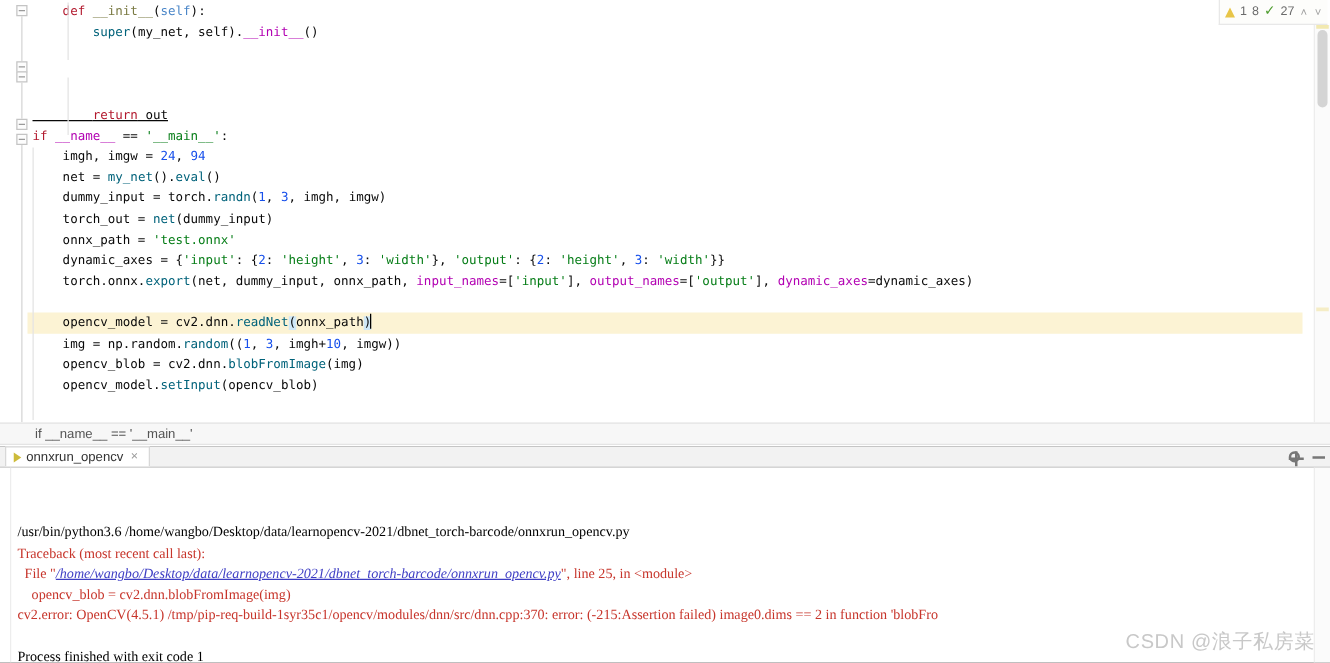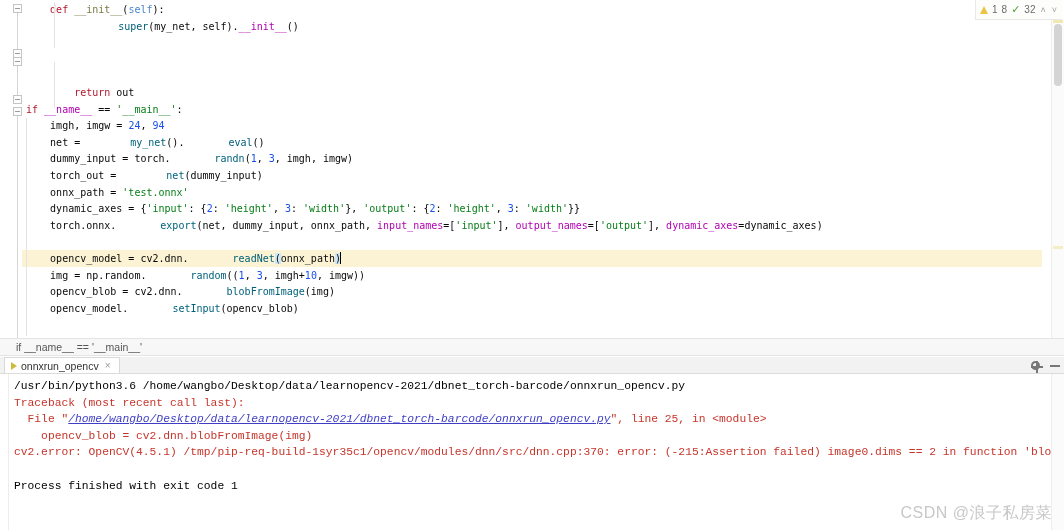--- a/index.html
+++ b/index.html
@@ -77,21 +77,21 @@
   }
   .line .txt { padding-left: 4px; }
   .hl-line {
     position: absolute;
     left: 0;
     width: 1020px;
     height: 16.6px;
     background: #fcf3d4;
   }
   .kw2  { color: #b2182d; }
-  .fn   { color: #00627a; margin-left: 44px; }
+  .fn   { color: #00627a; }
   .fn2  { color: #7a7a43; }
   .str  { color: #067d17; }
   .num  { color: #1750eb; }
   .param{ color: #4a86c8; }
   .magic{ color: #b200b2; }
   .plain{ color: #080808; }
   .op   { color: #080808; }
   .brace-hl { background: #cfe8f7; }
 
   .caret {
@@ -172,21 +172,21 @@
     border-top: 1px solid #e4e4e4;
     border-bottom: 1px solid #e4e4e4;
     box-sizing: border-box;
     display: flex;
     align-items: center;
   }
   #breadcrumb .crumb {
     font-family: "Liberation Sans", sans-serif;
     font-size: 10.5px;
     color: #555555;
-    padding-left: 16px;
+    padding-left: 28px;
   }
 
   
   #runwin {
     position: absolute;
     left: 0; top: 357px;
     width: 1064px;
     height: 173px;
     background: #000000;
   }
@@ -271,22 +271,23 @@
     background: #ffffff;
     overflow: hidden;
   }
   .cline {
     position: absolute;
     left: 14px;
     white-space: pre;
     font-size: 11.3px;
     line-height: 16.6px;
     height: 16.6px;
-    font-family: Liberation Mono, monospace;
+    font-family: Liberation Serif, serif;
     color: #000000;
+    margin-top: 40px;
   }
   .err { color: #c7352b; }
   .link {
     color: #3e3ec4;
     text-decoration: underline;
     font-style: italic;
     cursor: pointer;
   }
   .code-in-tb { color: #000000; }
 
@@ -330,21 +331,21 @@
     <div class="fold-marker" style="top:57px;"></div>
     <div class="fold-line" style="top:66px; height:29px;"></div>
     <div class="fold-marker" style="top:95px;"></div>
     <div class="fold-marker" style="top:107px;"></div>
     <div class="fold-line" style="top:116px; height:222px;"></div>
   </div>
 
   <div class="code-area">
       <div class="line" style="top: 2px;"><span class="txt">    </span><span class="kw2">def </span><span class="fn2">__init__</span><span class="op">(</span><span class="param">self</span><span class="op">):</span></div>
       <div class="line" style="top: 18.6px;"><span class="txt">        </span><span class="fn">super</span><span class="op">(</span><span class="plain">my_net, self</span><span class="op">).</span><span class="magic">__init__</span><span class="op">()</span></div>
-      <div class="line" style="top: 85px;"><span class="txt">        </span><span class="kw2">return</span><span class="plain"> out</span></div>
+      <div class="line" style="top: 85px; text-decoration: underline;"><span class="txt">        </span><span class="kw2">return</span><span class="plain"> out</span></div>
       <div class="line" style="top: 101.6px;"><span class="txt"></span><span class="kw2">if</span><span class="op"> </span><span class="magic">__name__</span><span class="op"> == </span><span class="str">'__main__'</span><span class="op">:</span></div>
       <div class="line" style="top: 118.2px;"><span class="txt">    </span><span class="plain">imgh, imgw = </span><span class="num">24</span><span class="op">, </span><span class="num">94</span></div>
       <div class="line" style="top: 134.8px;"><span class="txt">    </span><span class="plain">net = </span><span class="fn">my_net</span><span class="op">().</span><span class="fn">eval</span><span class="op">()</span></div>
       <div class="line" style="top: 151.4px;"><span class="txt">    </span><span class="plain">dummy_input = torch.</span><span class="fn">randn</span><span class="op">(</span><span class="num">1</span><span class="op">, </span><span class="num">3</span><span class="op">, imgh, imgw)</span></div>
       <div class="line" style="top: 184.6px;"><span class="txt">    </span><span class="plain">onnx_path = </span><span class="str">'test.onnx'</span></div>
       <div class="line" style="top: 168px;"><span class="txt">    </span><span class="plain">torch_out = </span><span class="fn">net</span><span class="op">(dummy_input)</span></div>
       <div class="line" style="top: 201.2px;"><span class="txt">    </span><span class="plain">dynamic_axes = {</span><span class="str">'input'</span><span class="op">: {</span><span class="num">2</span><span class="op">: </span><span class="str">'height'</span><span class="op">, </span><span class="num">3</span><span class="op">: </span><span class="str">'width'</span><span class="op">}, </span><span class="str">'output'</span><span class="op">: {</span><span class="num">2</span><span class="op">: </span><span class="str">'height'</span><span class="op">, </span><span class="num">3</span><span class="op">: </span><span class="str">'width'</span><span class="op">}}</span></div>
       <div class="line" style="top: 217.8px;"><span class="txt">    </span><span class="plain">torch.onnx.</span><span class="fn">export</span><span class="op">(net, dummy_input, onnx_path, </span><span class="magic">input_names</span><span class="op">=[</span><span class="str">'input'</span><span class="op">], </span><span class="magic">output_names</span><span class="op">=[</span><span class="str">'output'</span><span class="op">], </span><span class="magic">dynamic_axes</span><span class="op">=dynamic_axes)</span></div>
       <div class="line" style="top: 234.4px;"><span class="txt"></span></div>
       <div class="hl-line" style="top: 250px;"></div>
@@ -355,21 +356,21 @@
       <div class="indent-guide" style="left: 31.68px; top: 2px; height: 46px;"></div>
       <div class="indent-guide" style="left: 31.68px; top: 62px; height: 46px;"></div>
       <div class="indent-guide" style="left: 4px; top: 118px; height: 218px;"></div>
     </div>
 
   <div id="inspect-widget">
     <span class="warn-tri"></span>
     <span class="cnt">1</span>
     <span class="cnt">8</span>
     <span class="check">✓</span>
-    <span class="cnt">32</span>
+    <span class="cnt">27</span>
     <span class="chev">˄</span>
     <span class="chev">˅</span>
   </div>
 
   <div id="ed-scroll-track">
     <div id="ed-scroll-thumb"></div>
     <div class="marker-stripe" style="top:0px; background:#f2e9b0;"></div>
     <div class="marker-stripe" style="top:226px; background:#f5edc6;"></div>
   </div>
 </div>

